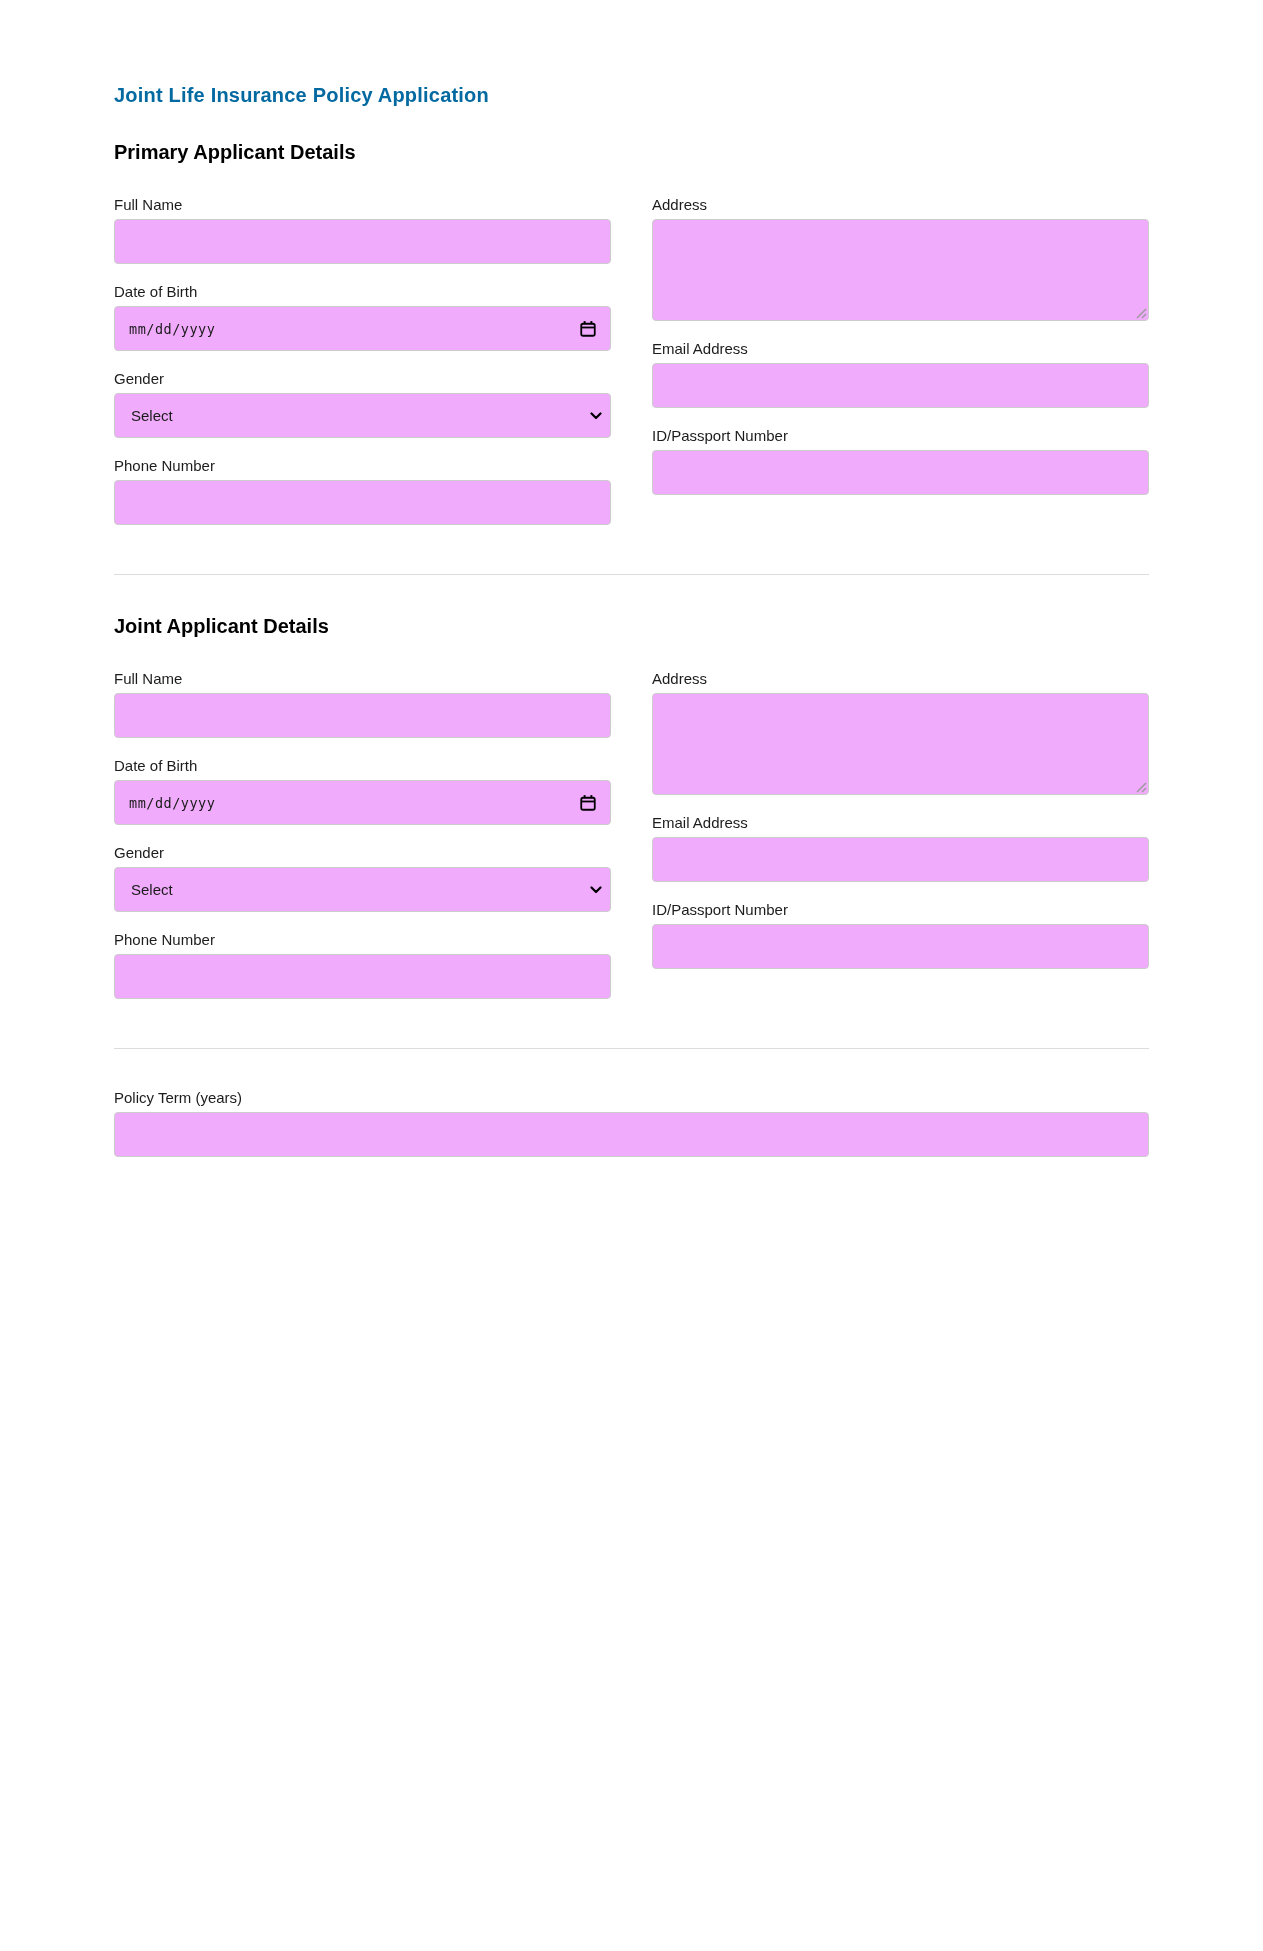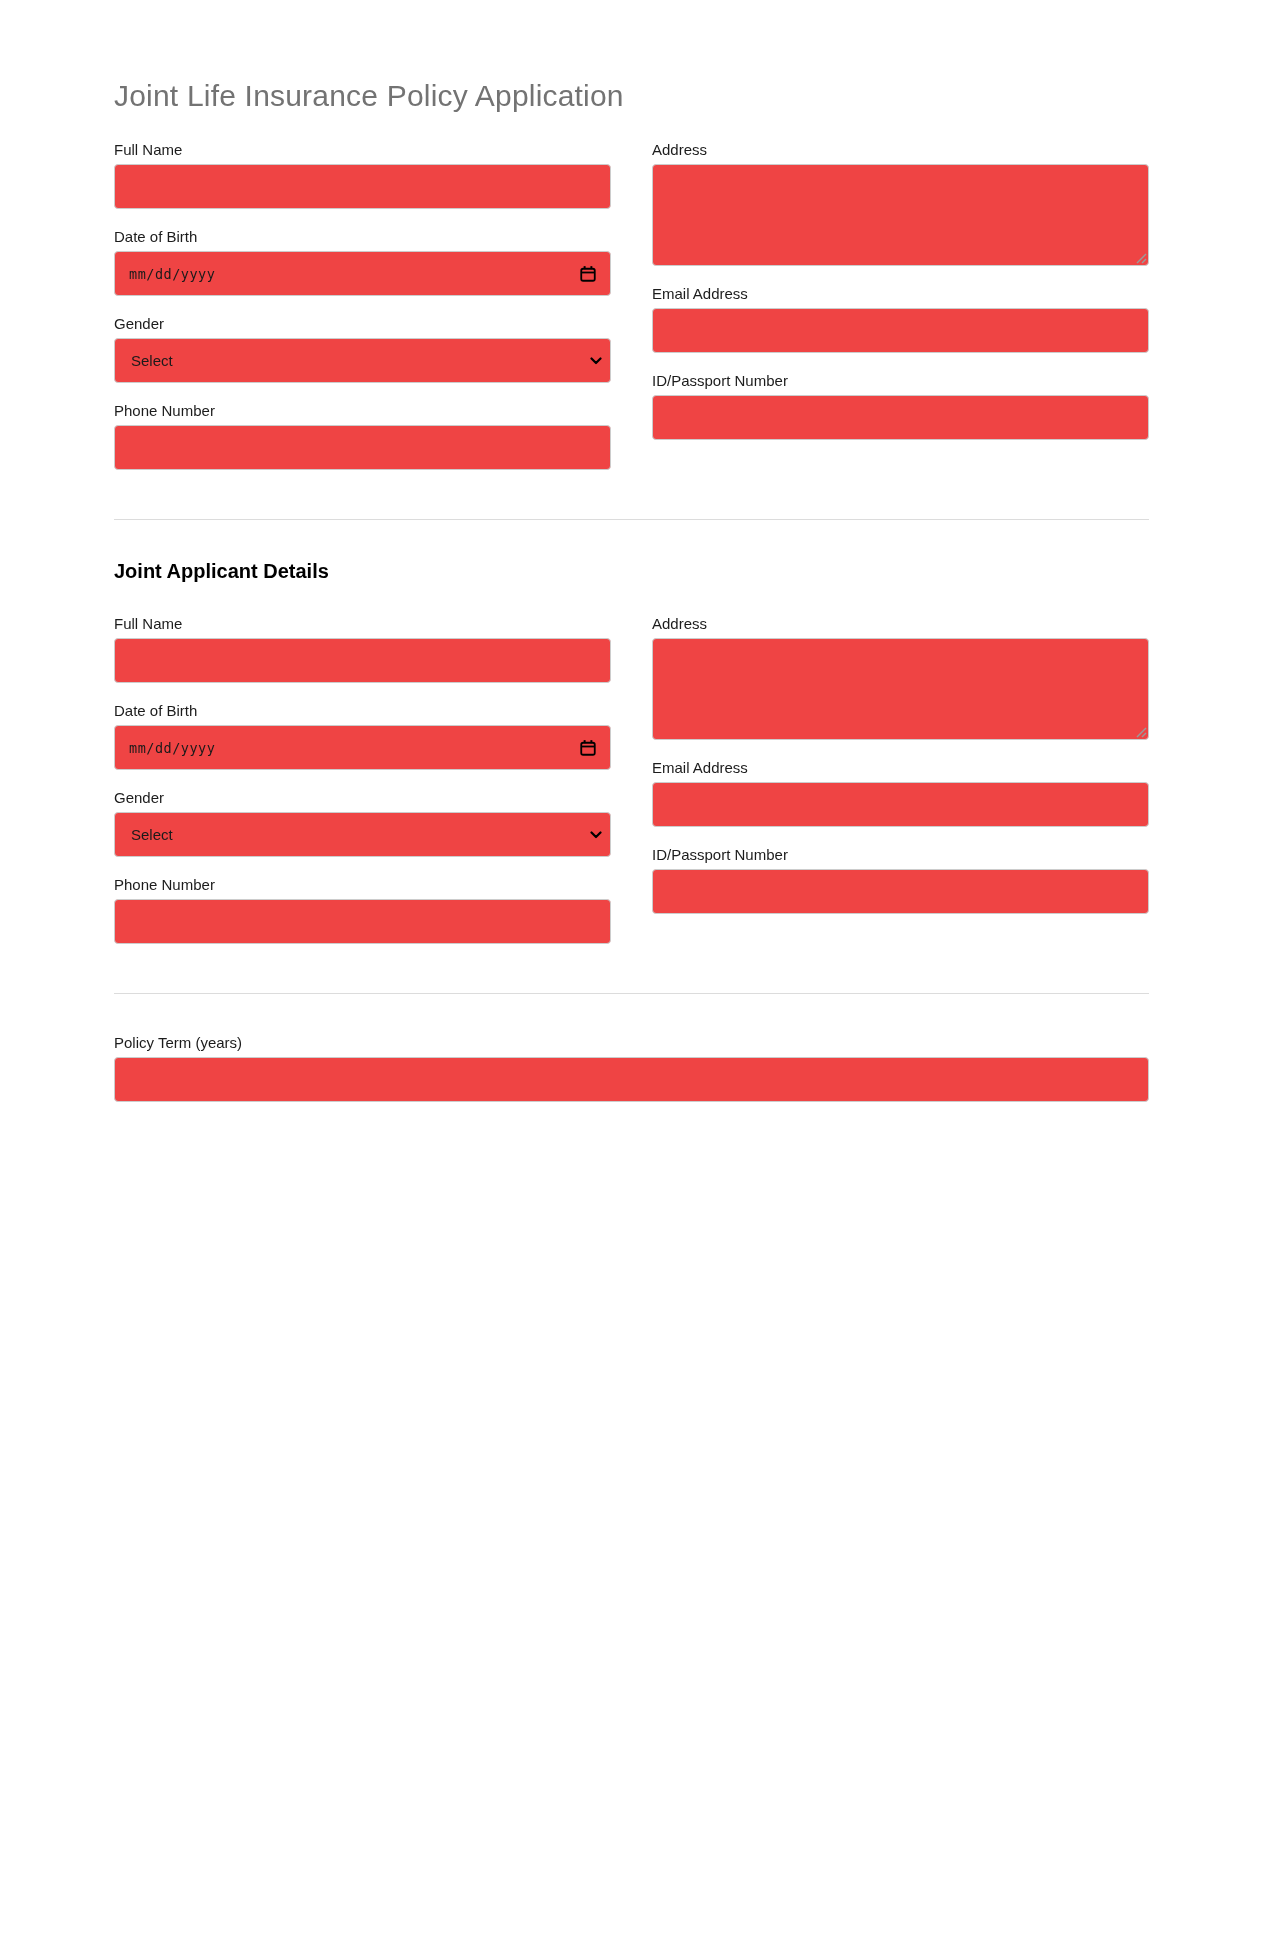--- a/index.html
+++ b/index.html
@@ -9,24 +9,24 @@
     font-family: "Liberation Sans", "DejaVu Sans", sans-serif;
     color: #1a1a1a;
   }
   body { width: 1263px; min-height: 1951px; }
   .container {
     width: 1035px;
     margin: 0 auto;
     padding-top: 78px;
   }
   h1.page-title {
-    font-size: 30px;
+    font-size: 20px;
     line-height: 35px;
-    font-weight: normal;
-    color: #737373;
+    font-weight: bold;
+    color: #0369a1;
     margin: 0 0 28px 0;
     letter-spacing: 0.2px;
   }
   h2.section-heading {
     font-size: 20px;
     line-height: 23px;
     font-weight: bold;
     color: #000000;
     margin: 0 0 32px 0;
   }
@@ -41,21 +41,21 @@
     display: block;
     font-size: 15px;
     line-height: 18px;
     color: #1c1c1c;
     margin-bottom: 5px;
   }
   .input, .select, .textarea {
     width: 100%;
     border: 1px solid #cccccc;
     border-radius: 4px;
-    background: #ef4444;
+    background: #f0abfc;
     font-family: "Liberation Sans", "DejaVu Sans", sans-serif;
     font-size: 15px;
     color: #1a1a1a;
   }
   .input {
     height: 45px;
     padding: 0 14px;
     outline: none;
   }
   .input-wrap { position: relative; }
@@ -109,20 +109,21 @@
   .full-field { margin-bottom: 22px; }
 </style>
 </head>
 <body>
 
 <div class="container">
 
   <h1 class="page-title">Joint Life Insurance Policy Application</h1>
 
   <section>
+    <h2 class="section-heading">Primary Applicant Details</h2>
     <div class="grid">
       <div>
 
         <div class="field">
           <label class="field-label">Full Name</label>
           <input class="input" type="text" value="" style="">
         </div>
 
         <div class="field">
           <label class="field-label">Date of Birth</label>

